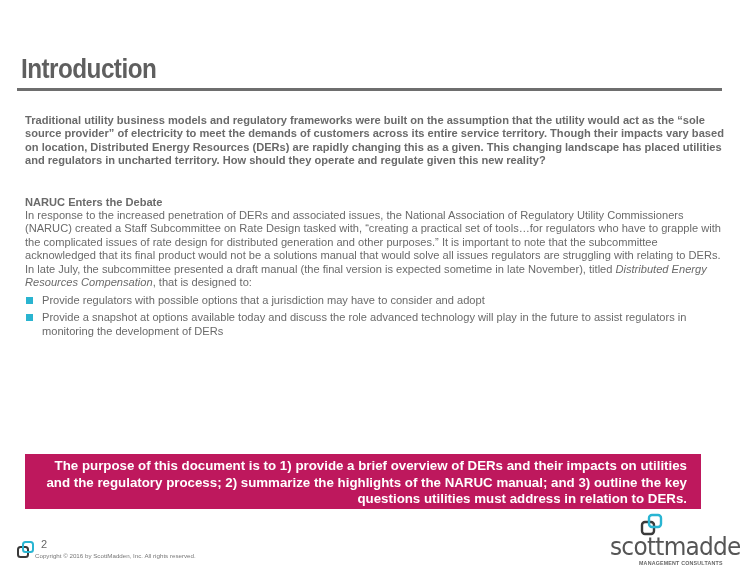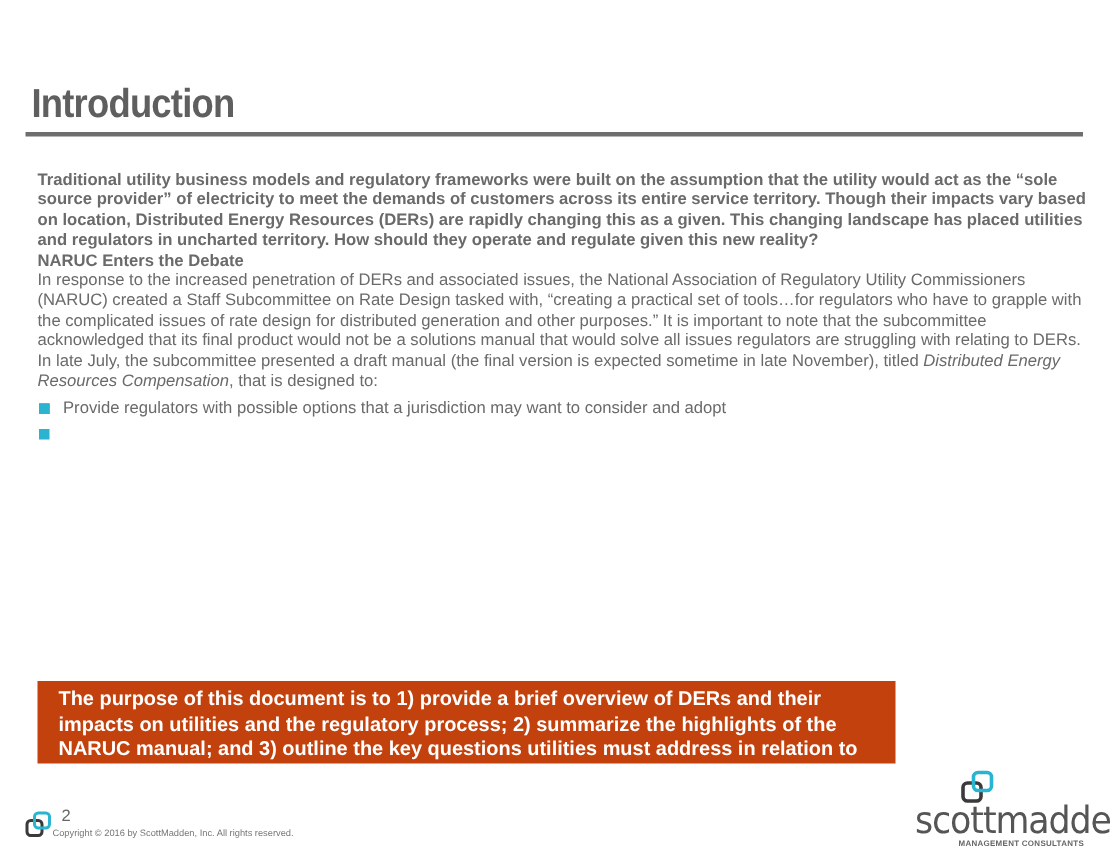--- a/index.html
+++ b/index.html
@@ -15,35 +15,35 @@
     }
     .title-rule {
       position: absolute; left: 17px; top: 88px; width: 705px; height: 3px;
       background: #6e6e6e;
     }
     .body {
       position: absolute; left: 25px; top: 114px; width: 700px;
       color: #6a6a6a; font-size: 11.1px; line-height: 13.4px;
     }
     .intro { font-weight: bold; color: #6a6a6a; }
-    .section-heading { font-weight: bold; margin-top: 0; }
+    .section-heading { font-weight: bold; margin-top: 28px; }
     .para { margin-top: 0; }
     .para em { font-style: italic; }
     ul.bullets { list-style: none; margin-top: 4px; }
     ul.bullets li {
       position: relative; padding-left: 17px; margin-bottom: 4.2px;
     }
     ul.bullets li .bullet {
       position: absolute; left: 1px; top: 3px; width: 7px; height: 7px;
       background: #2ab4d0;
     }
     .callout {
-      position: absolute; left: 25px; top: 454px; width: 572px; height: 55px;
-      background: #c2410c; color: #ffffff; font-weight: bold;
-      font-size: 13.3px; line-height: 16.5px; text-align: left;
+      position: absolute; left: 25px; top: 454px; width: 676px; height: 55px;
+      background: #be185d; color: #ffffff; font-weight: bold;
+      font-size: 13.3px; line-height: 16.5px; text-align: right;
       padding: 4px 14px 0 14px;
     }
     .footer-logo-small { position: absolute; left: 16px; top: 540px; width: 20px; height: 20px; }
     .page-number {
       position: absolute; left: 41px; top: 538px; font-size: 11px; color: #666;
     }
     .copyright {
       position: absolute; left: 35px; top: 552px; font-size: 6.2px; color: #777;
     }
     .brand-logo { position: absolute; left: 604px; top: 510px; width: 130px; height: 56px; }
@@ -77,24 +77,25 @@
 
     <ul class="bullets">
       <li>
         <span class="bullet"></span>
       </li>
       <li>
         <span class="bullet"></span>
       </li>
       <li>
         <span class="bullet"></span>
-        <span>Provide regulators with possible options that a jurisdiction may want to consider and adopt</span>
+        <span>Provide regulators with possible options that a jurisdiction may have to consider and adopt</span>
       </li>
       <li>
         <span class="bullet"></span>
+        <span>Provide a snapshot at options available today and discuss the role advanced technology will play in the future to assist regulators in monitoring the development of DERs</span>
       </li>
     </ul>
   </div>
 
   <div class="callout">The purpose of this document is to 1) provide a brief overview of DERs and their impacts on utilities and the regulatory process; 2) summarize the highlights of the NARUC manual; and 3) outline the key questions utilities must address in relation to DERs.</div>
 
   <svg class="footer-logo-small" viewBox="0 0 20 20">
     <rect x="2" y="7" width="10" height="10" rx="2.5" fill="none" stroke="#3a3a3a" stroke-width="2"></rect>
     <rect x="7" y="2" width="10" height="10" rx="2.5" fill="none" stroke="#29b5d2" stroke-width="2"></rect>
   </svg>

